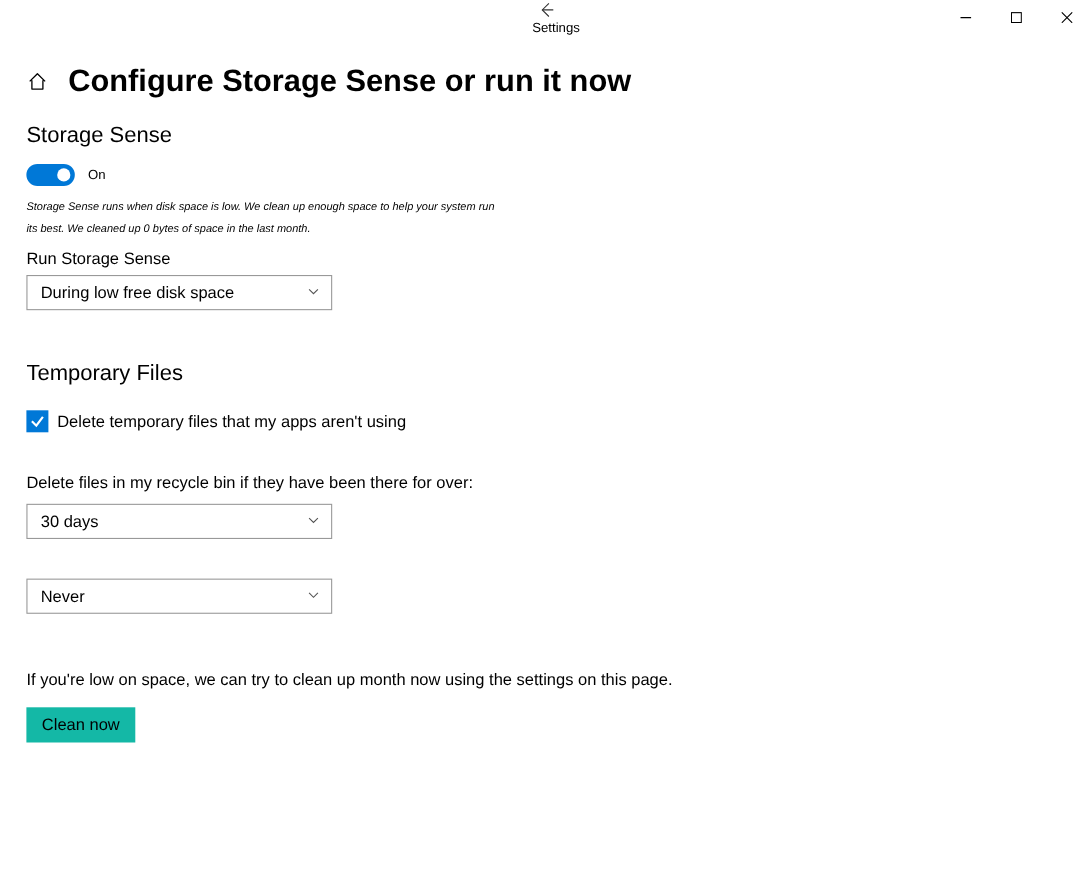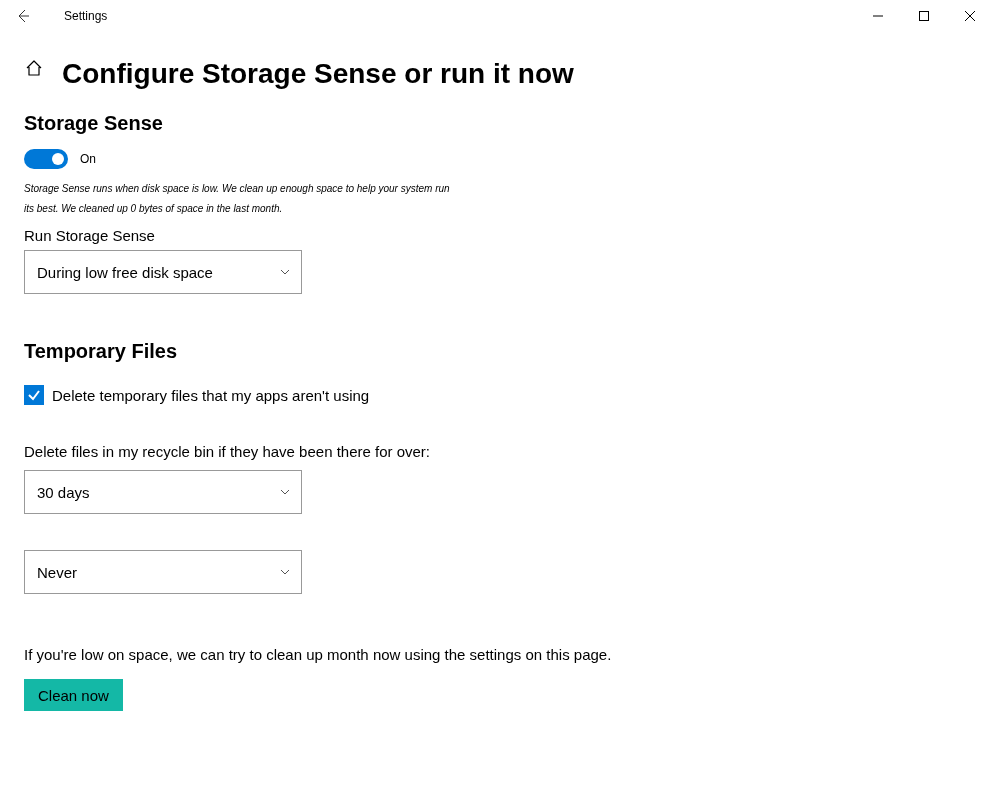--- a/index.html
+++ b/index.html
@@ -10,20 +10,21 @@
     background: #ffffff;
     font-family: "Segoe UI", Arial, sans-serif;
     color: #000000;
     overflow: hidden;
   }
   .titlebar {
     height: 32px;
     display: flex;
     align-items: center;
     position: relative;
+    flex-direction: column;
   }
   .titlebar .back {
     width: 46px;
     height: 32px;
     display: flex;
     align-items: center;
     justify-content: center;
     cursor: pointer;
   }
   .titlebar .app-title {
@@ -42,39 +43,39 @@
     display: flex;
     align-items: center;
     justify-content: center;
     cursor: pointer;
   }
   .content {
     padding: 16px 24px 0 24px;
   }
   .page-header {
     display: flex;
-    align-items: flex-start;
+    align-items: center;
     margin-top: 10px;
     margin-bottom: 22px;
   }
   .home-icon {
     width: 20px;
     height: 20px;
     margin-right: 18px;
     display: flex;
     align-items: center;
     justify-content: center;
   }
   .page-title {
     font-size: 28px;
     font-weight: 600;
   }
   h2.section {
     font-size: 20px;
-    font-weight: 700;
+    font-weight: 400;
     margin: 0 0 14px 0;
   }
   .toggle-row {
     display: flex;
     align-items: center;
     margin-bottom: 10px;
   }
   .toggle {
     width: 44px;
     height: 20px;
@@ -102,21 +103,21 @@
     max-width: 430px;
     margin-bottom: 8px;
     font-style: italic;
   }
   .field-label {
     font-size: 15px;
     margin-bottom: 6px;
   }
   .combo {
     width: 278px;
-    height: 44px;
+    height: 32px;
     border: 1px solid #999999;
     box-sizing: border-box;
     display: flex;
     align-items: center;
     justify-content: space-between;
     padding: 0 10px 0 12px;
     font-size: 15px;
     cursor: pointer;
     background: #fff;
   }

